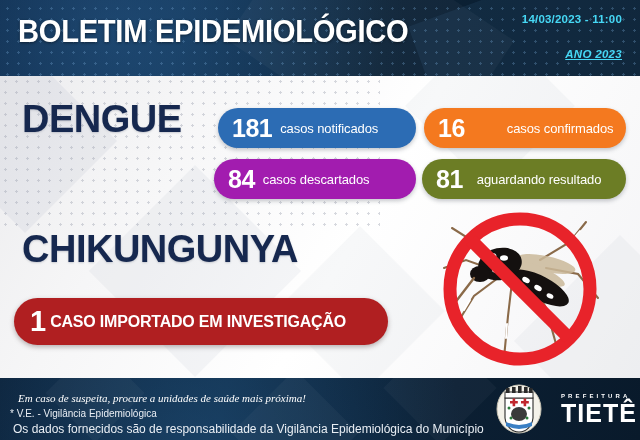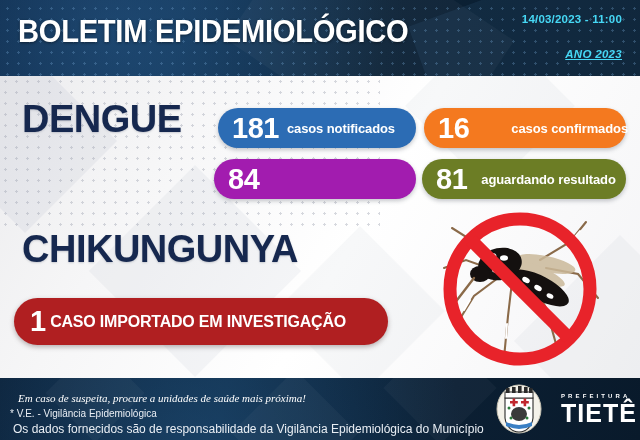--- a/index.html
+++ b/index.html
@@ -127,29 +127,29 @@
     align-items: center;
     border-radius: 22px;
     box-shadow: 0 2px 4px rgba(60,65,80,0.30);
     color: #ffffff;
     height: 40px;
     box-sizing: border-box;
     padding: 0 14px;
     white-space: nowrap;
   }
   .pill .num {
-    font-size: 29px;
+    font-size: 25px;
     font-weight: bold;
     line-height: 1;
     letter-spacing: -0.5px;
     text-align: center;
   }
   .pill .lbl {
     font-size: 13px;
-    font-weight: bold;
+    font-weight: normal;
     margin-left: 8px;
     letter-spacing: -0.1px;
   }
   #pill-notificados { left: 218px; top: 108px; width: 198px; background: #2c6cb4; }
   #pill-confirmados { left: 424px; top: 108px; width: 202px; background: #f4791f; gap: 34px; }
   #pill-descartados { left: 214px; top: 159px; width: 202px; background: #a21caf; }
   #pill-aguardando  { left: 422px; top: 159px; width: 204px; background: #6c7d25; }
 
   #pill-aguardando .lbl { margin-left: 14px; }
 
@@ -288,20 +288,21 @@
     <span class="lbl">casos notificados</span>
   </div>
 
   <div class="pill" id="pill-confirmados">
     <span class="num">16</span>
     <span class="lbl">casos confirmados</span>
   </div>
 
   <div class="pill" id="pill-descartados">
     <span class="num">84</span>
+    <span class="lbl">casos descartados</span>
   </div>
 
   <div class="pill" id="pill-aguardando">
     <span class="num">81</span>
     <span class="lbl">aguardando resultado</span>
   </div>
 
   <div class="disease-title" id="chik-title">CHIKUNGUNYA</div>
 
   <div id="chik-banner">

